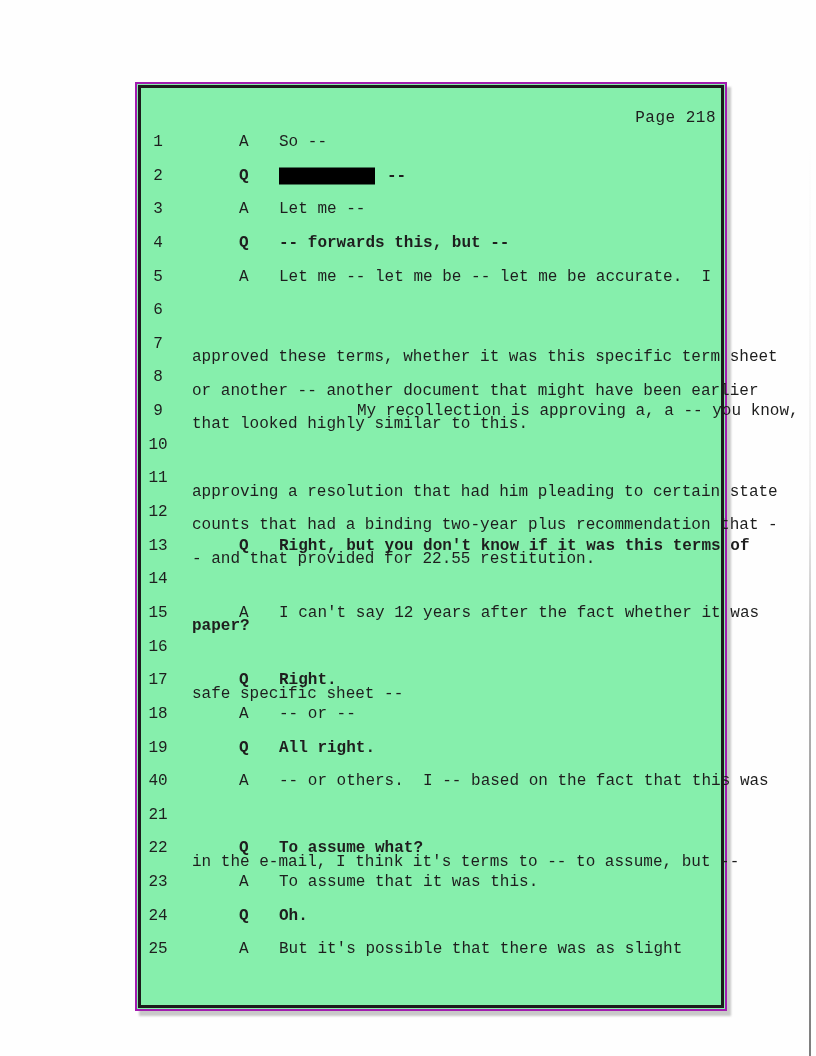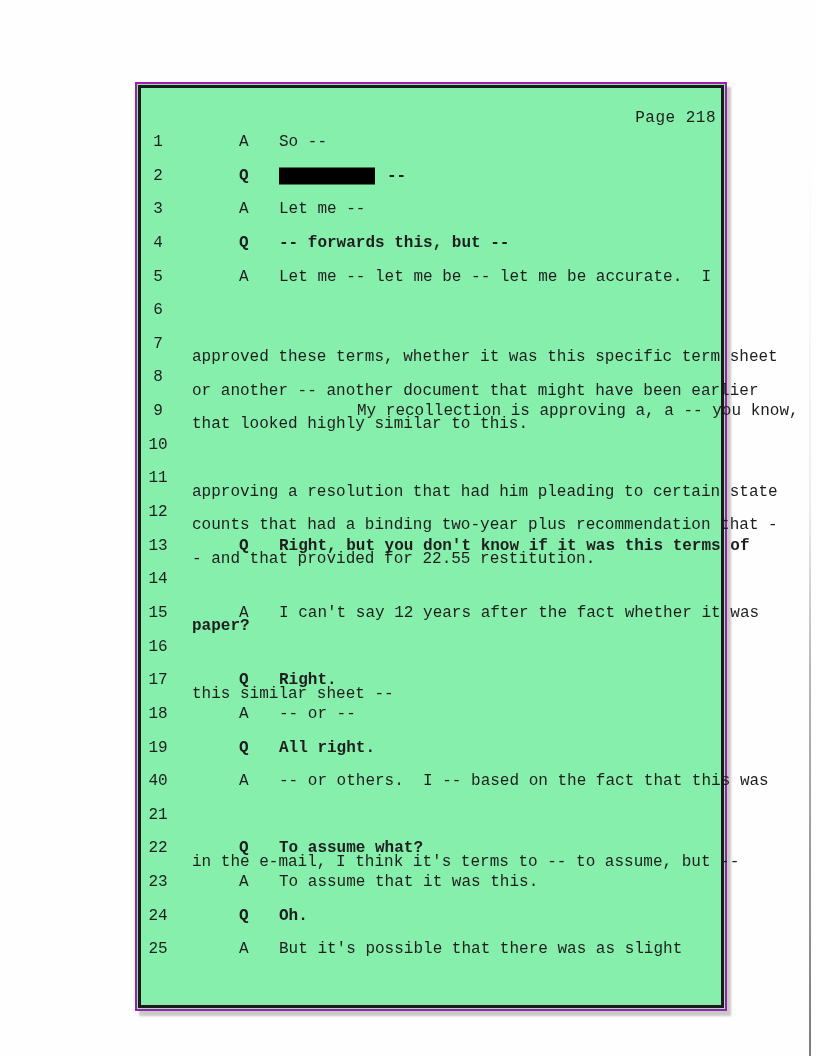--- a/index.html
+++ b/index.html
@@ -179,21 +179,21 @@
   <div class="line speech">
     <span class="num">15</span>
     <span class="speaker">A</span>
 
     <span class="text">I can't say 12 years after the fact whether it was</span>
   </div>
 
   <div class="line margin">
     <span class="num">16</span>
 
-    <span class="text">this similar sheet --</span>
+    <span class="text">safe specific sheet --</span>
   </div>
 
   <div class="line speech bold">
     <span class="num">17</span>
     <span class="speaker">Q</span>
 
     <span class="text">Right.</span>
   </div>
 
   <div class="line speech">

